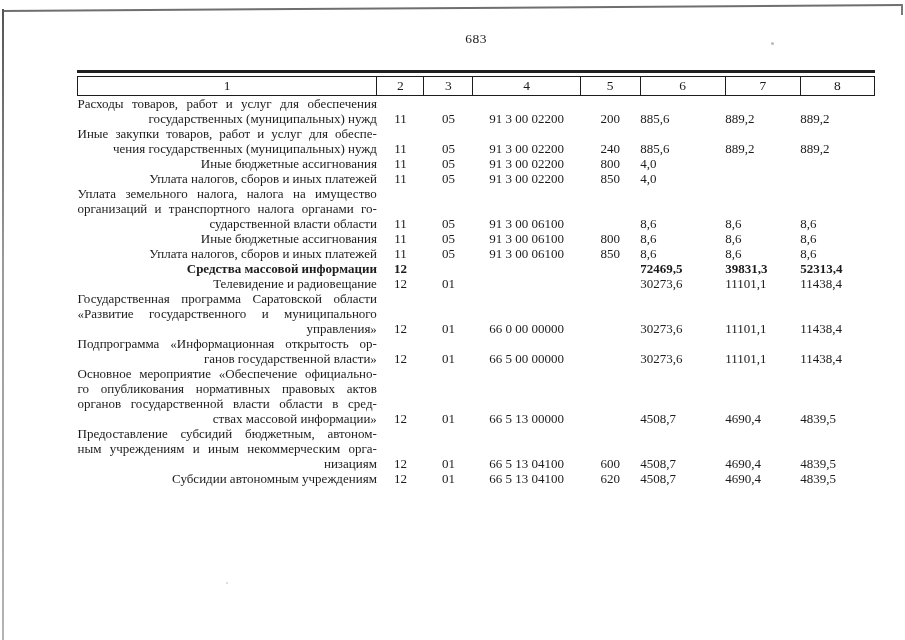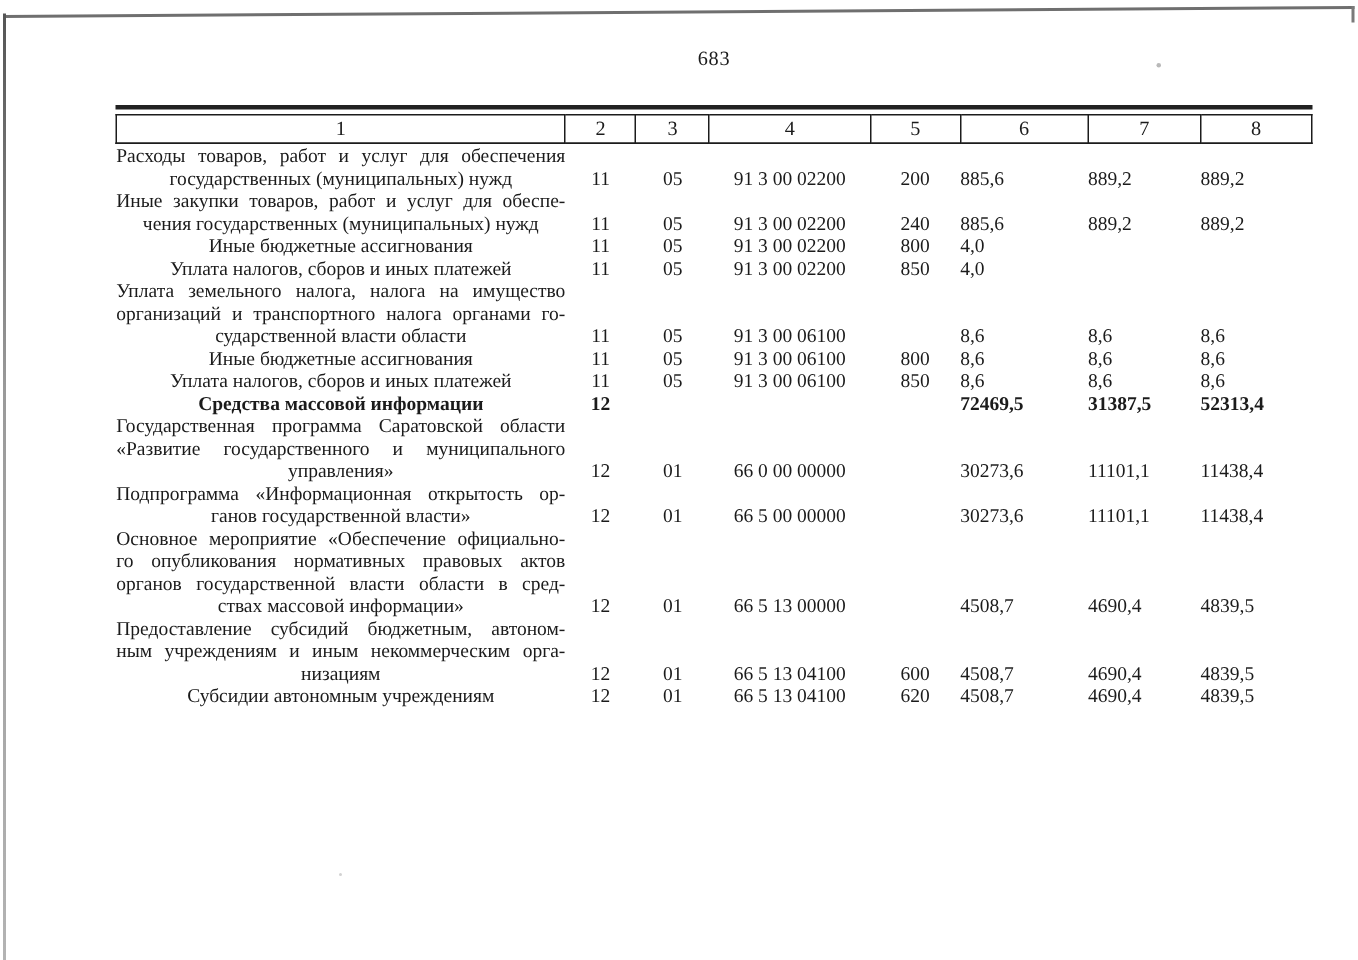--- a/index.html
+++ b/index.html
@@ -40,21 +40,21 @@
   table.budget thead th{
     border:1.5px solid #1c1c1c;
     font-weight:400;font-size:13.5px;
     height:18px;padding:0;text-align:center;vertical-align:middle;
   }
   table.budget tbody td{
     border:none;padding:0;vertical-align:bottom;
     font-size:13px;line-height:15px;
   }
   td.c-name{padding-left:2px;padding-right:3px;}
-  .c-name .nline{text-align:center;}
+  .c-name .nline{text-align:right;}
   .c-name .nline.just{text-align:justify;text-align-last:justify;}
   td.center{text-align:center;}
   td.num{text-align:left;padding-right:12px;}
   tr.bold{font-weight:bold;}
 </style>
 </head>
 <body>
 
 <div class="page">
   <div class="scan-line-top"></div>
@@ -181,22 +181,34 @@
         </tr>
         <tr class="bold">
           <td class="c-name">
             <div class="nline">Средства массовой информации</div>
           </td>
           <td class="center">12</td>
           <td class="center"></td>
           <td class="center"></td>
           <td class="center"></td>
           <td class="num">72469,5</td>
-          <td class="num">31387,5</td>
+          <td class="num">39831,3</td>
           <td class="num">52313,4</td>
+        </tr>
+        <tr>
+          <td class="c-name">
+            <div class="nline">Телевидение и радиовещание</div>
+          </td>
+          <td class="center">12</td>
+          <td class="center">01</td>
+          <td class="center"></td>
+          <td class="center"></td>
+          <td class="num">30273,6</td>
+          <td class="num">11101,1</td>
+          <td class="num">11438,4</td>
         </tr>
         <tr>
           <td class="c-name">
             <div class="nline just">Государственная программа Саратовской области</div>
             <div class="nline just">«Развитие государственного и муниципального</div>
             <div class="nline">управления»</div>
           </td>
           <td class="center">12</td>
           <td class="center">01</td>
           <td class="center">66 0 00 00000</td>

